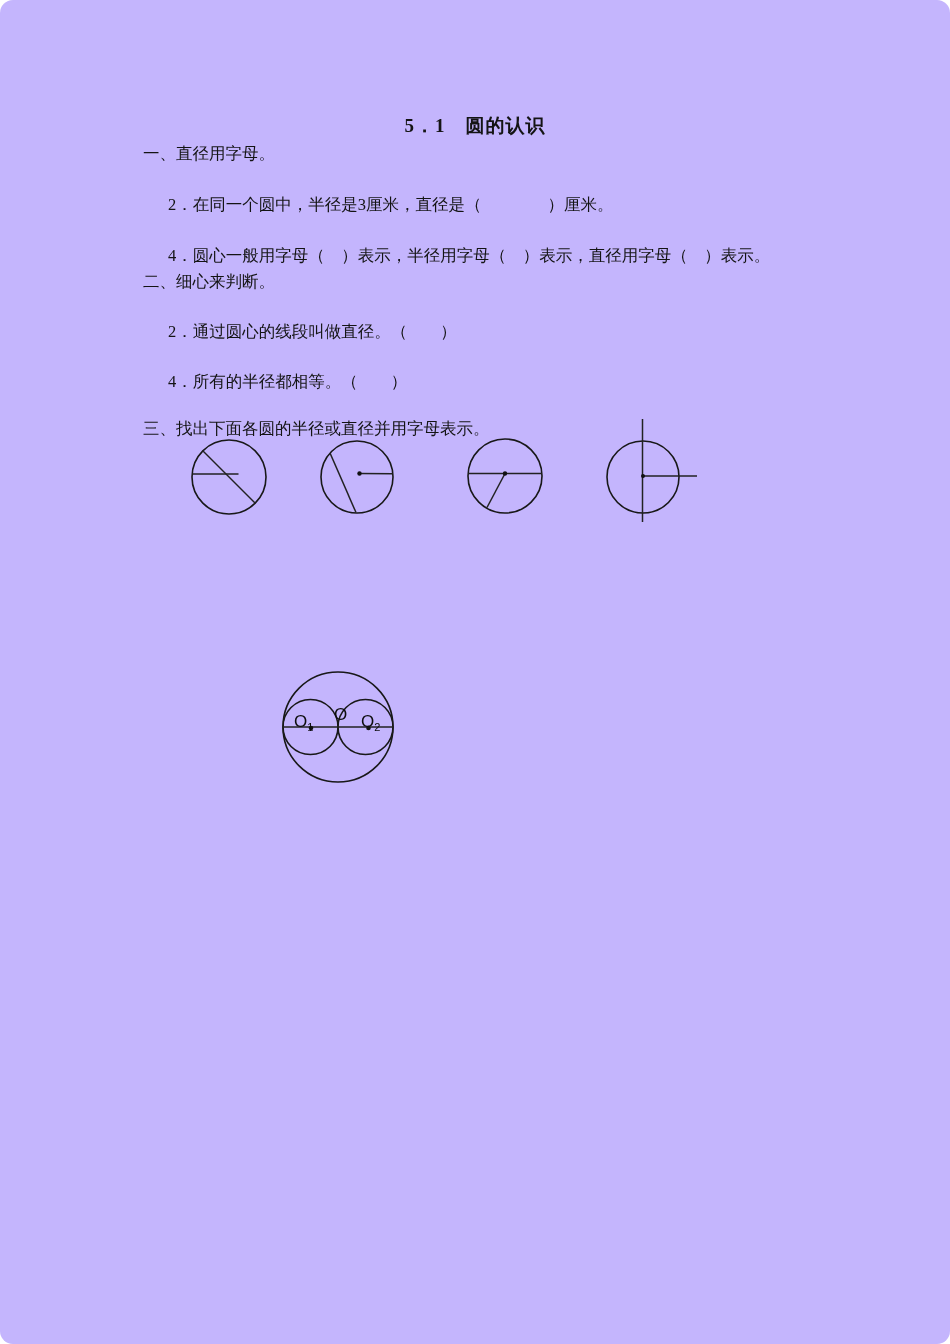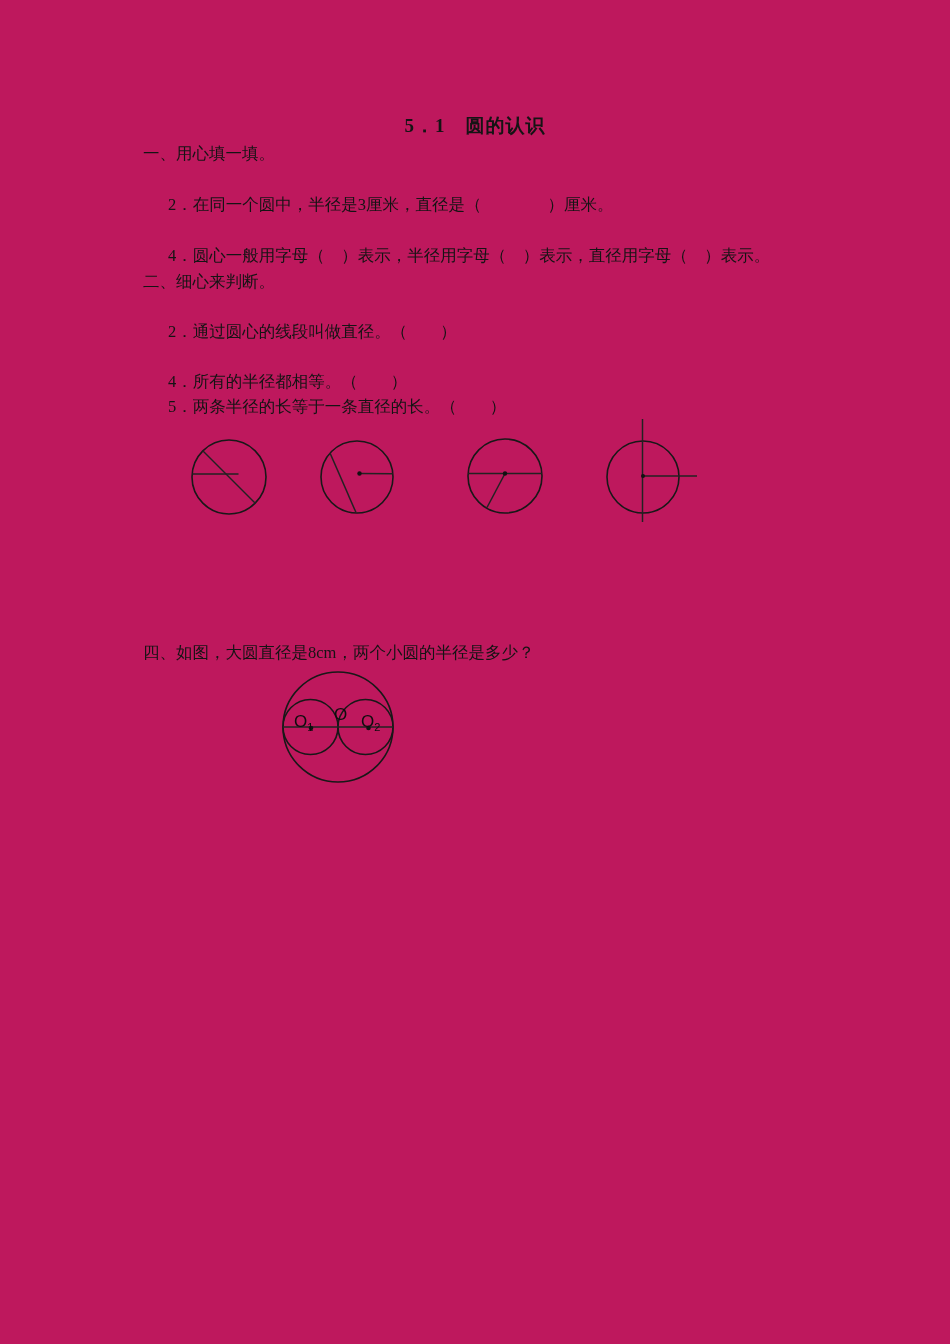--- a/index.html
+++ b/index.html
@@ -4,24 +4,25 @@
 <style>
   html, body {
     margin: 0;
     padding: 0;
     background: #ffffff;
   }
   .page {
     position: relative;
     width: 950px;
     height: 1344px;
-    background: #be185d;
+    background: #c4b5fd;
     font-family: "Liberation Serif", "DejaVu Serif", serif;
     color: #141414;
     overflow: hidden;
+    border-radius: 13px;
   }
   .title {
     position: absolute;
     top: 113px;
     left: 0;
     width: 100%;
     text-align: center;
     font-size: 19px;
     font-weight: 700;
     letter-spacing: 1px;
@@ -59,29 +60,29 @@
     fill: #0d0d0d;
   }
 </style>
 </head>
 <body>
 
 <div class="page">
 
   <h1 class="title">5．1　圆的认识</h1>
 
-  <div class="line sec" style="top:144px">一、用心填一填。</div>
+  <div class="line sec" style="top:144px">一、直径用字母。</div>
   <div class="line item" style="top:195px">2．在同一个圆中，半径是3厘米，直径是（　　　　）厘米。</div>
   <div class="line item" style="top:246px">4．圆心一般用字母（　）表示，半径用字母（　）表示，直径用字母（　）表示。</div>
 
   <div class="line sec" style="top:272px">二、细心来判断。</div>
   <div class="line item" style="top:322px">2．通过圆心的线段叫做直径。（　　）</div>
   <div class="line item" style="top:372px">4．所有的半径都相等。（　　）</div>
-  <div class="line item" style="top:397px">5．两条半径的长等于一条直径的长。（　　）</div>
 
+  <div class="line sec" style="top:419px">三、找出下面各圆的半径或直径并用字母表示。</div>
 
   <svg class="figsvg" style="top:410px" width="950" height="150" viewBox="0 410 950 150">
 
     <circle class="shape" cx="229" cy="477" r="37"></circle>
     <line class="thinline" x1="202.5" y1="450.5" x2="255.5" y2="503.5"></line>
     <line class="thinline" x1="192.2" y1="474" x2="238.5" y2="474"></line>
 
     <circle class="shape" cx="357" cy="477" r="36"></circle>
     <line class="thinline" x1="330" y1="453" x2="356" y2="512.5"></line>
     <line class="thinline" x1="359" y1="473.5" x2="392.8" y2="473.8"></line>
@@ -91,21 +92,20 @@
     <line class="thinline" x1="468.1" y1="473.5" x2="541.9" y2="473.5"></line>
     <line class="thinline" x1="505" y1="473.5" x2="487" y2="507.5"></line>
     <circle class="dot" cx="505" cy="473.5" r="2.2"></circle>
 
     <circle class="shape" cx="643" cy="477" r="36"></circle>
     <line class="thinline" x1="642.5" y1="419" x2="642.5" y2="522"></line>
     <line class="thinline" x1="643" y1="476" x2="697" y2="476"></line>
     <circle class="dot" cx="643" cy="476" r="2"></circle>
   </svg>
 
-  <div class="line sec" style="top:643px">四、如图，大圆直径是8cm，两个小圆的半径是多少？</div>
 
   <svg class="figsvg" style="top:660px" width="950" height="140" viewBox="0 660 950 140">
     <circle class="shape" cx="338" cy="727" r="55"></circle>
     <circle class="shape" cx="310.5" cy="727" r="27.5"></circle>
     <circle class="shape" cx="365.5" cy="727" r="27.5"></circle>
     <line class="thinline" x1="283" y1="727" x2="393" y2="727"></line>
     <circle class="dot" cx="311" cy="728" r="2.3"></circle>
     <circle class="dot" cx="368.5" cy="728" r="2.3"></circle>
 
     <text class="fig-label" x="334" y="720">O</text>

